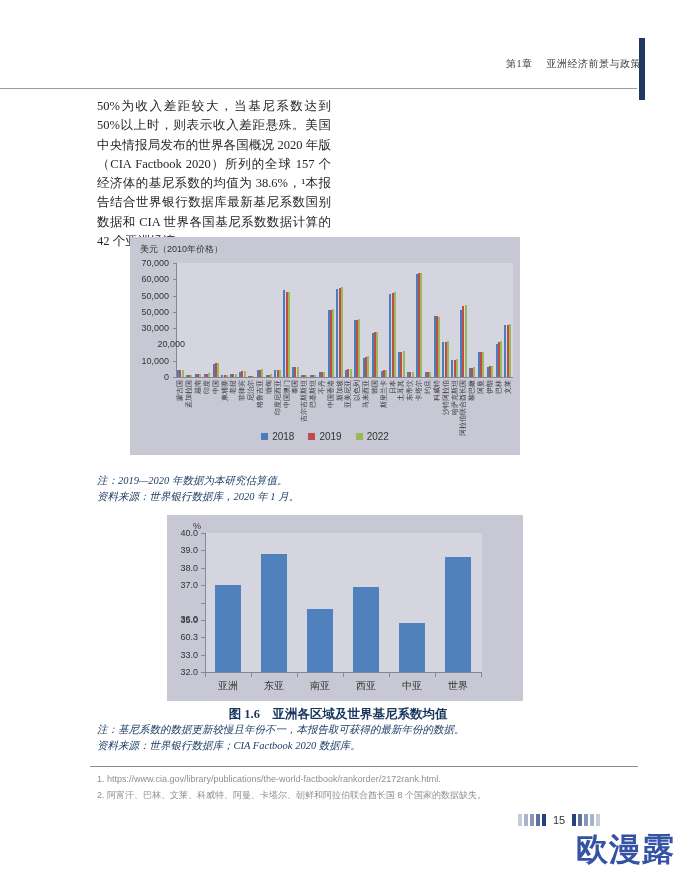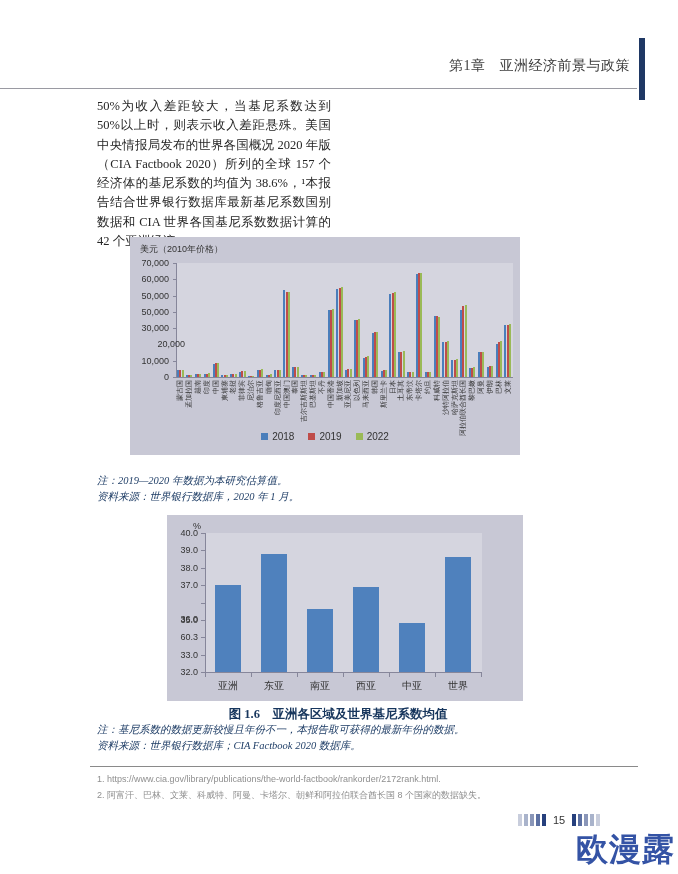--- a/index.html
+++ b/index.html
@@ -1,19 +1,19 @@
 <!DOCTYPE html>
 <html><head>
 <meta charset="utf-8">
 <style>
   html,body{margin:0;padding:0;background:#fff;}
   .page{position:relative;width:678px;height:874px;background:#ffffff;overflow:hidden;
         font-family:"Liberation Serif","DejaVu Serif",serif;color:#2b2b2b;}
   
-  .hdr-text{position:absolute;top:57px;left:0;width:630px;text-align:right;font-size:14px;color:#3c3c3c;letter-spacing:.5px;}
+  .hdr-text{position:absolute;top:57px;left:11px;width:630px;text-align:right;font-size:10px;color:#3c3c3c;letter-spacing:.5px;}
   .hdr-text .chap{margin-right:14px;}
   .hdr-rule{position:absolute;top:88px;left:0;width:637px;height:1px;background:#9a9aa2;}
   .hdr-bar{position:absolute;top:38px;left:639px;width:6px;height:62px;background:#1f3864;}
   
   .col{position:absolute;top:97px;font-size:12.5px;line-height:19.3px;text-align:justify;color:#262626;}
   .col.left{left:97px;width:234px;}
   .col.right{left:346px;width:236px;}
   
   .panel{position:absolute;background:#c8c8d5;}
   #fig1{left:130px;top:237px;width:390px;height:218px;}

